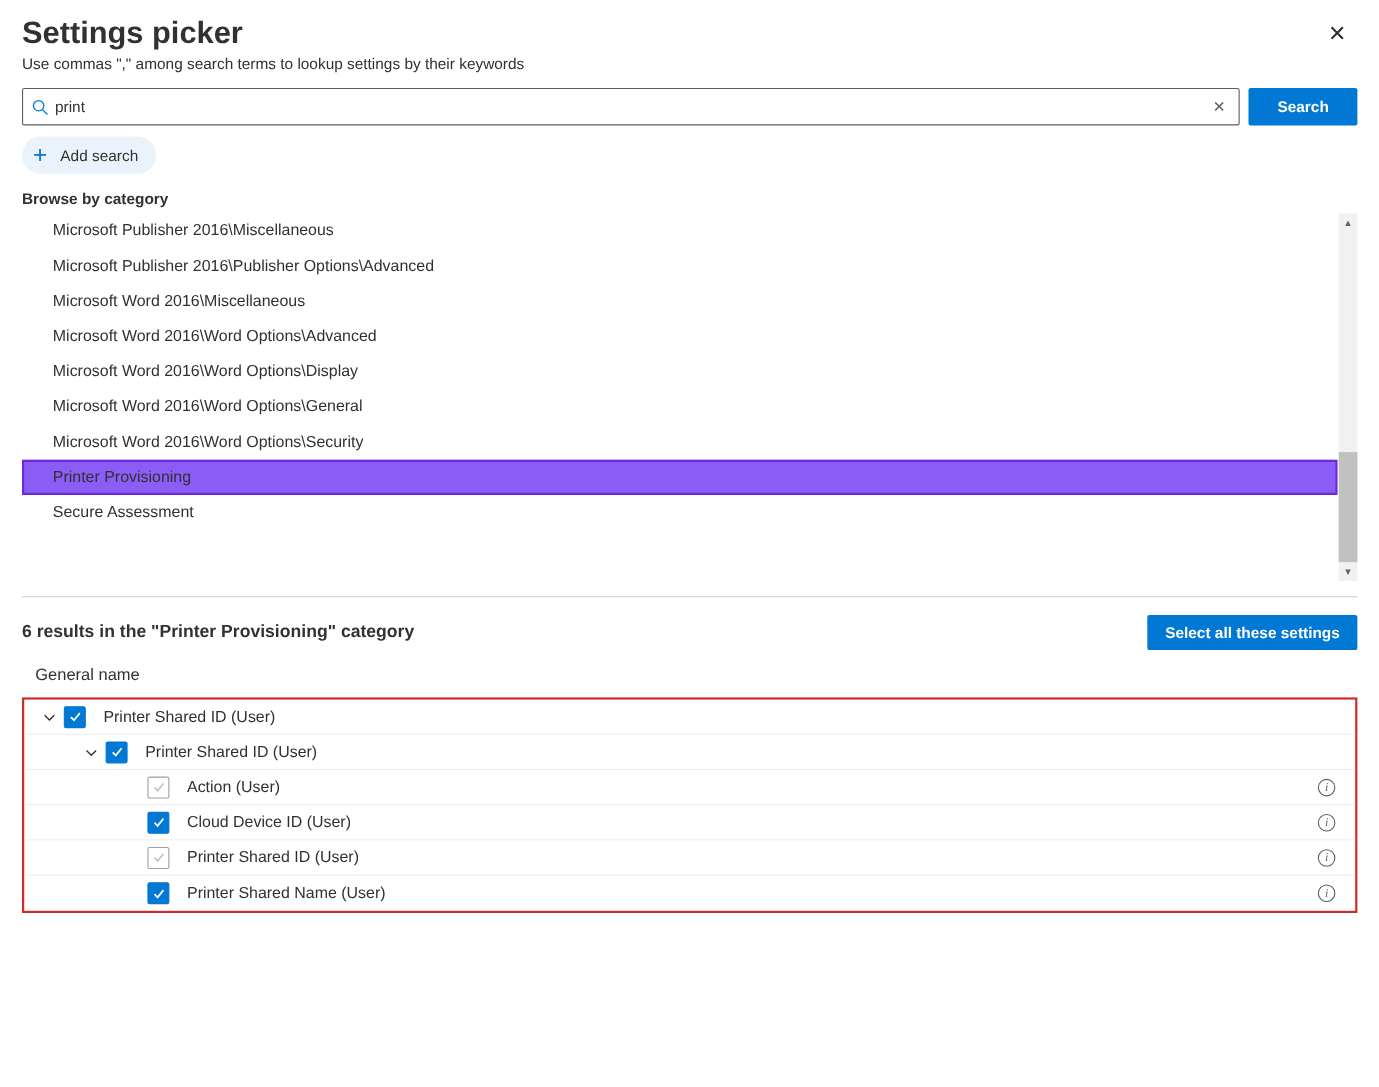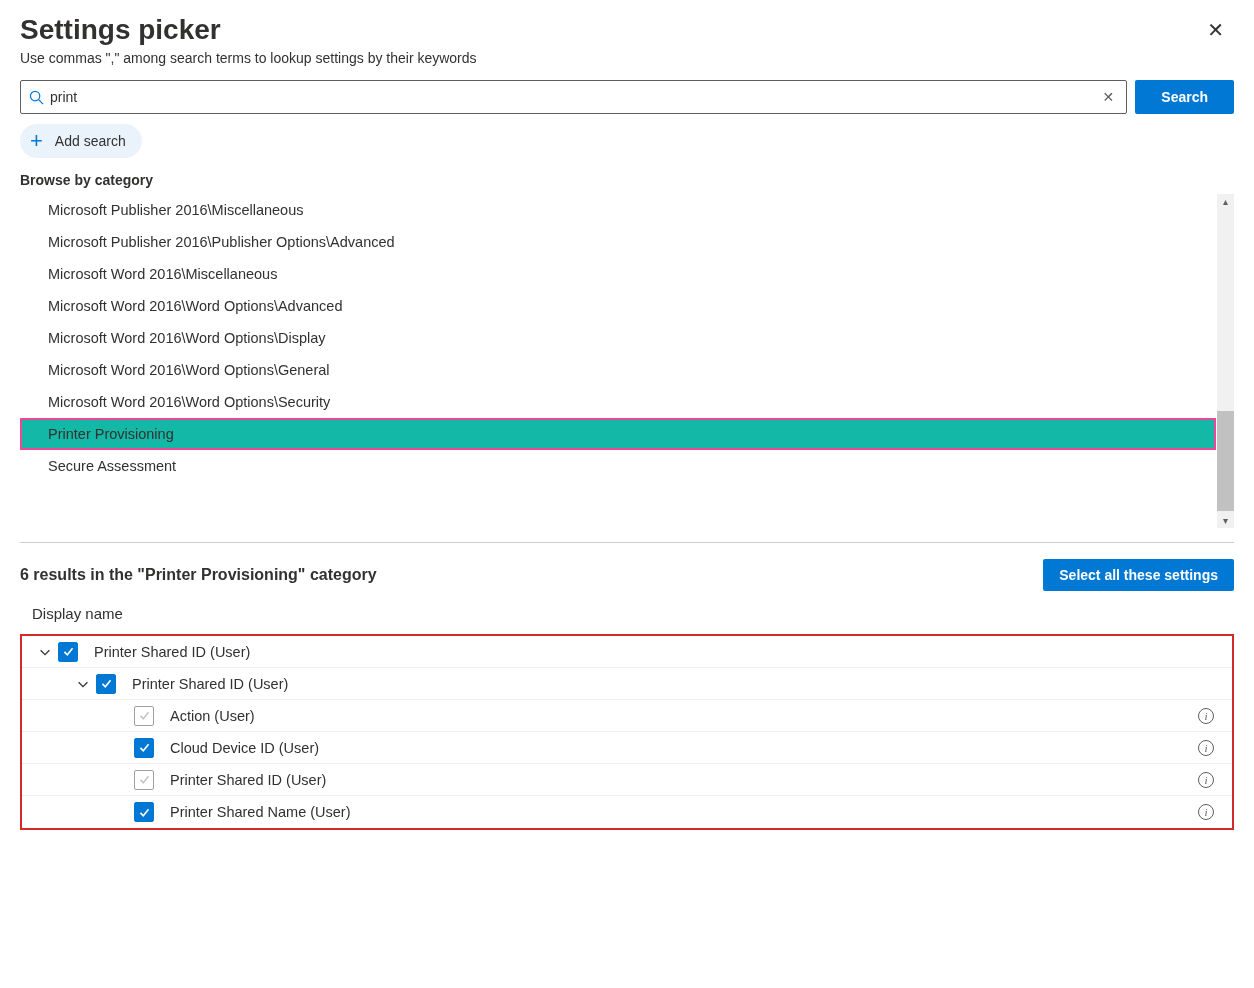--- a/index.html
+++ b/index.html
@@ -19,21 +19,21 @@
 
     .filter-pill { display: inline-flex; align-items: center; background: #eaf3fb; border-radius: 18px; padding: 6px 16px 6px 10px; margin-bottom: 14px; cursor: pointer; }
     .plus-icon { color: #0078d4; font-size: 22px; font-weight: 300; margin-right: 12px; line-height: 1; }
     .filter-label { font-size: 14px; color: #323130; }
 
     .browse-label { font-weight: 600; font-size: 14px; margin-bottom: 6px; }
 
     .category-scroll { position: relative; border-right: 18px solid transparent; }
     .category-list { height: 334px; overflow: hidden; position: relative; }
     .category-item { padding: 8px 0 8px 28px; font-size: 14.5px; color: #323130; cursor: pointer; }
-    .category-item.selected { background: #14b8a6; border: 2px solid #ec4899; margin: 0; padding: 6px 0 6px 26px; }
+    .category-item.selected { background: #8b5cf6; border: 2px solid #6d28d9; margin: 0; padding: 6px 0 6px 26px; }
     .scrollbar-vert { position: absolute; right: -18px; top: 0; width: 17px; height: 100%; background: #f1f1f1; display: flex; flex-direction: column; justify-content: space-between; align-items: center; }
     .scroll-arrow { font-size: 10px; color: #606060; cursor: pointer; padding: 2px 0; }
     .scroll-thumb { position: absolute; right: 0; bottom: 17px; width: 17px; height: 100px; background: #c1c1c1; }
 
     .divider { border: none; border-top: 1px solid #ccc; margin: 14px 0 16px 0; }
 
     .results-hdr { display: flex; justify-content: space-between; align-items: center; margin-bottom: 14px; }
     .results-count { font-weight: 600; font-size: 16px; }
     .select-all-btn { background: #0078d4; color: #fff; border: none; border-radius: 2px; font-size: 14px; font-weight: 600; padding: 8px 16px; cursor: pointer; }
 
@@ -111,21 +111,21 @@
 </div>
 
 <hr class="divider">
 
 
 <div class="results-hdr">
   <div class="results-count">6 results in the "Printer Provisioning" category</div>
   <button class="select-all-btn">Select all these settings</button>
 </div>
 
-<div class="col-header">Display name</div>
+<div class="col-header">General name</div>
 
 
 <div class="results-box">
 
   <div class="setting-row">
     <span class="chevron">
         <svg width="14" height="14" viewBox="0 0 16 16" stroke="#323130" stroke-width="1.4" fill="none">
           <polyline points="3,6 8,11 13,6"></polyline>
         </svg>
       </span>

